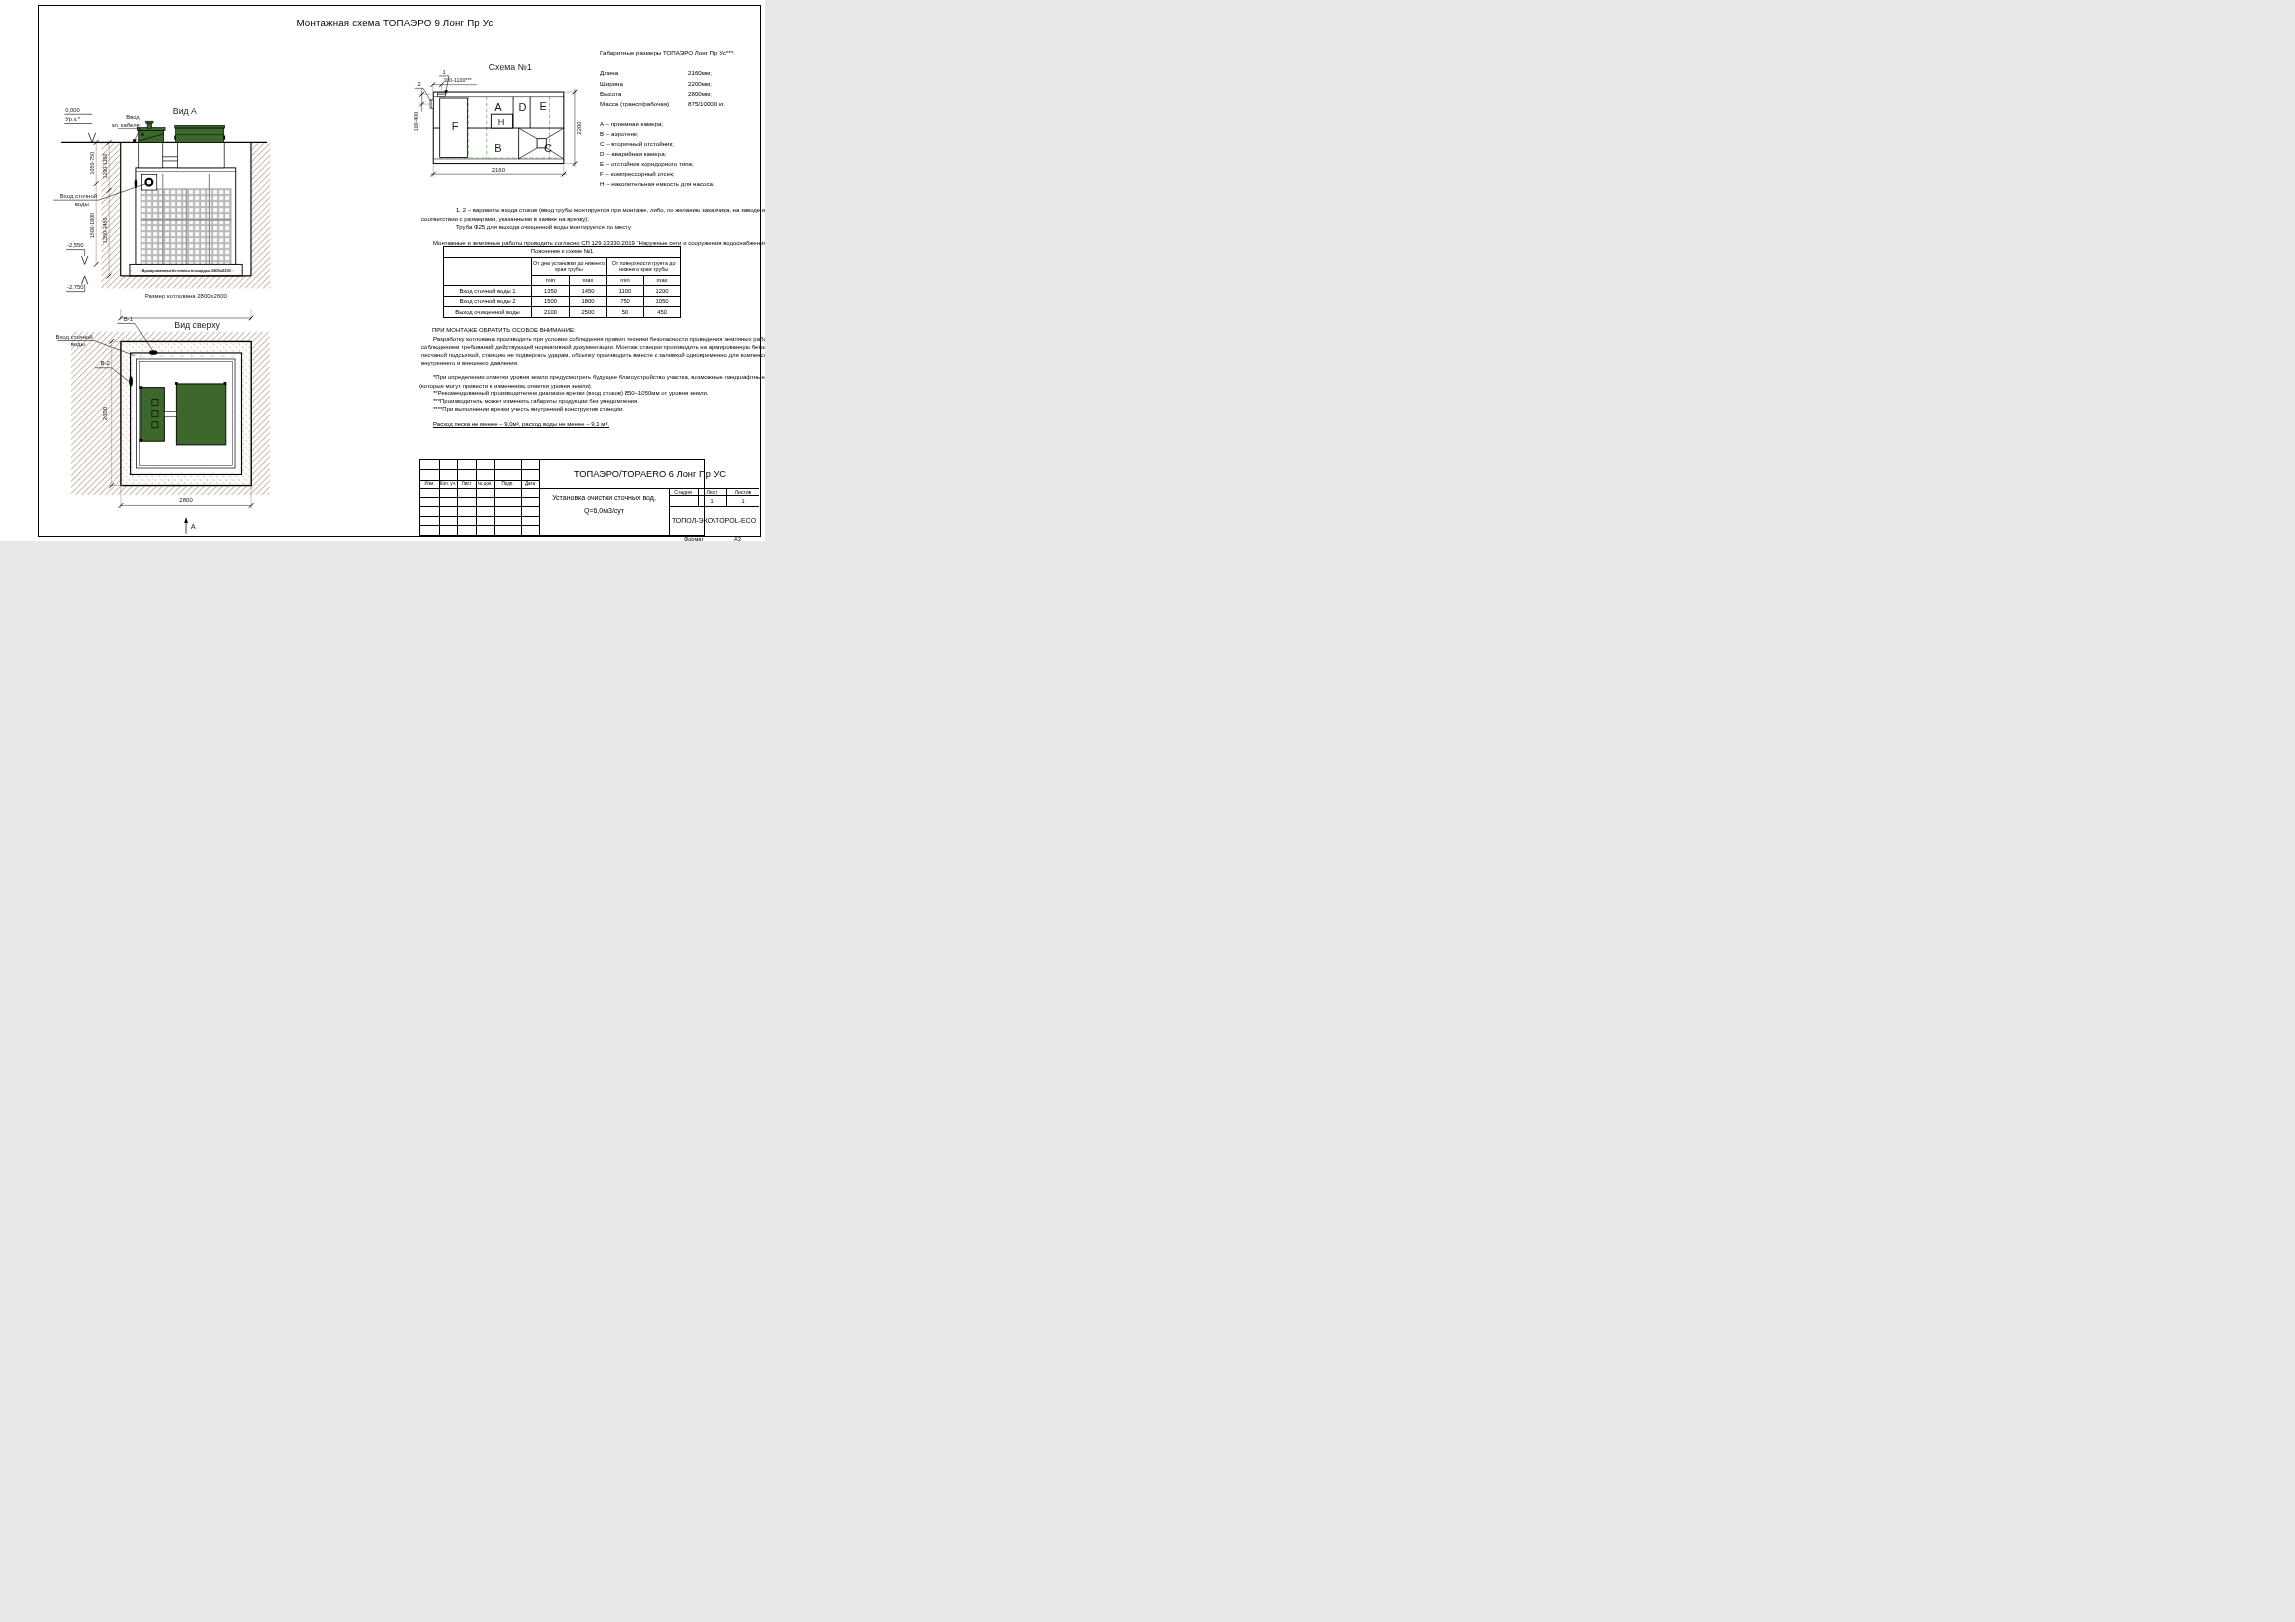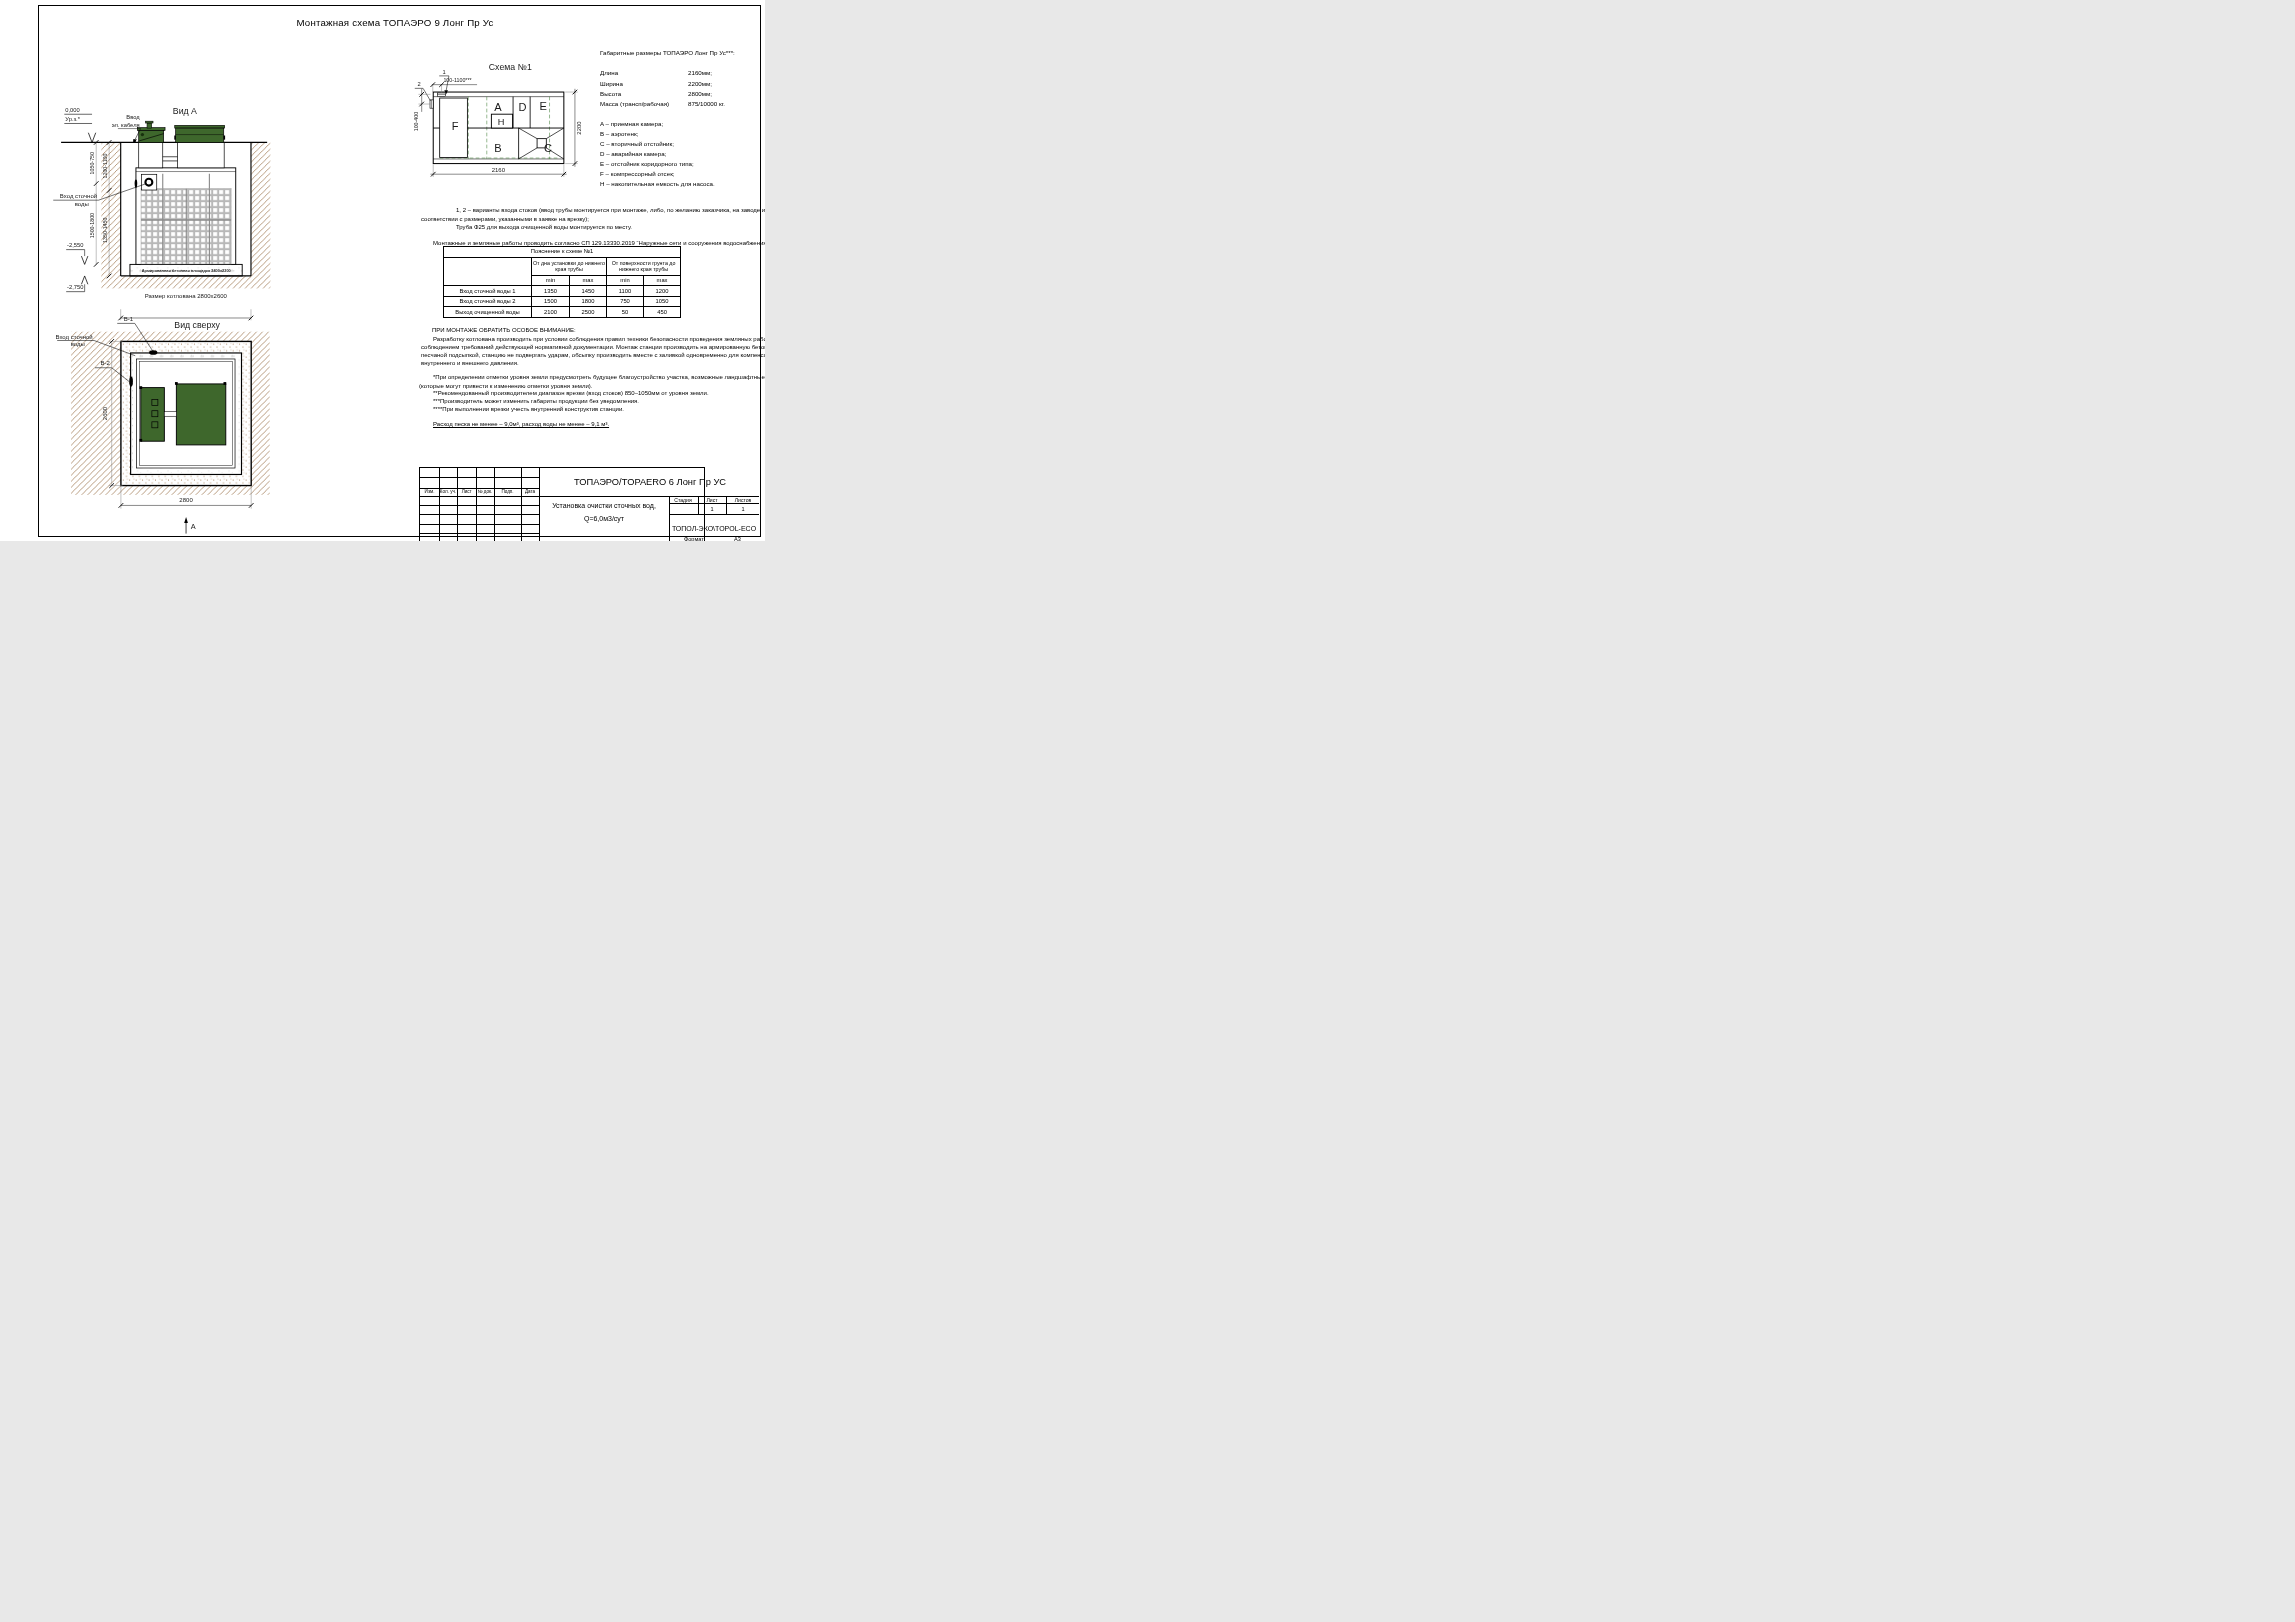--- a/index.html
+++ b/index.html
@@ -13,21 +13,21 @@
   .t13{font-size:6px;}
   .t135{font-size:6.2px;}
   .underl{text-decoration:underline;}
   svg text{font-family:"Liberation Sans",sans-serif;fill:#1a1a1a;}
   
   table.exp{position:absolute;left:443px;top:246px;width:237px;border-collapse:collapse;
             table-layout:fixed;font-size:5.8px;text-align:center;}
   table.exp td{border:0.7px solid #000;padding:0;vertical-align:middle;line-height:1.15;}
   table.exp td.thick{border-width:0.9px;}
   
-  .tb{position:absolute;left:419px;top:459px;width:286px;height:77px;border:0.9px solid #000;box-sizing:border-box;margin-top:8px;}
+  .tb{position:absolute;left:419px;top:459px;width:286px;height:77px;border:0.9px solid #000;box-sizing:border-box;}
   .tb .vline,.tb .hline{position:absolute;background:#000;}
   .tb .cell{position:absolute;display:flex;align-items:center;justify-content:center;text-align:center;}
 </style>
 </head>
 <body>
 
 <div class="sheet">
   <div class="frame"></div>
 
   <div class="sheet-title">Монтажная схема ТОПАЭРО 9 Лонг Пр Ус</div>

